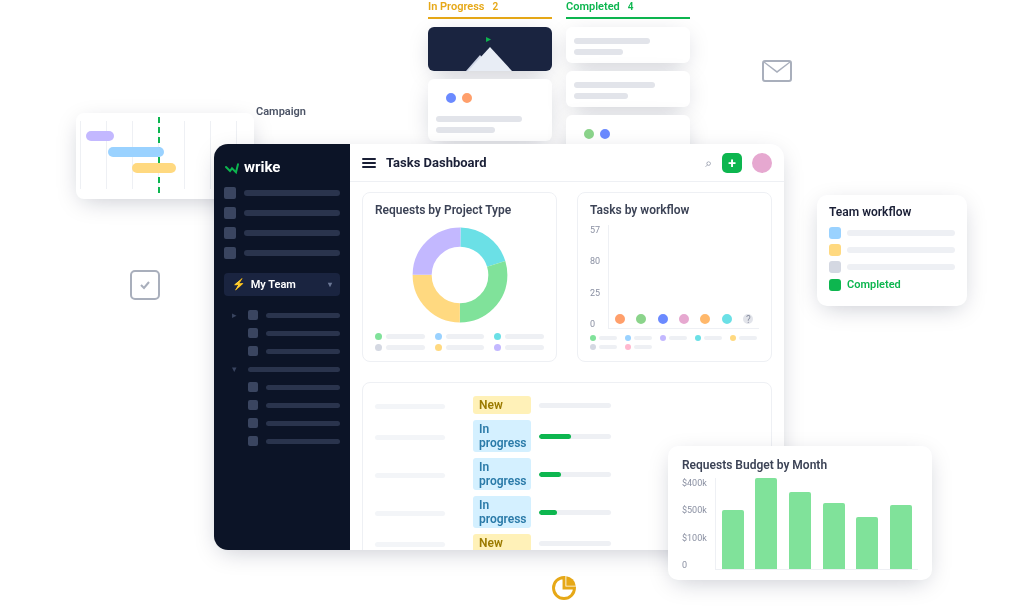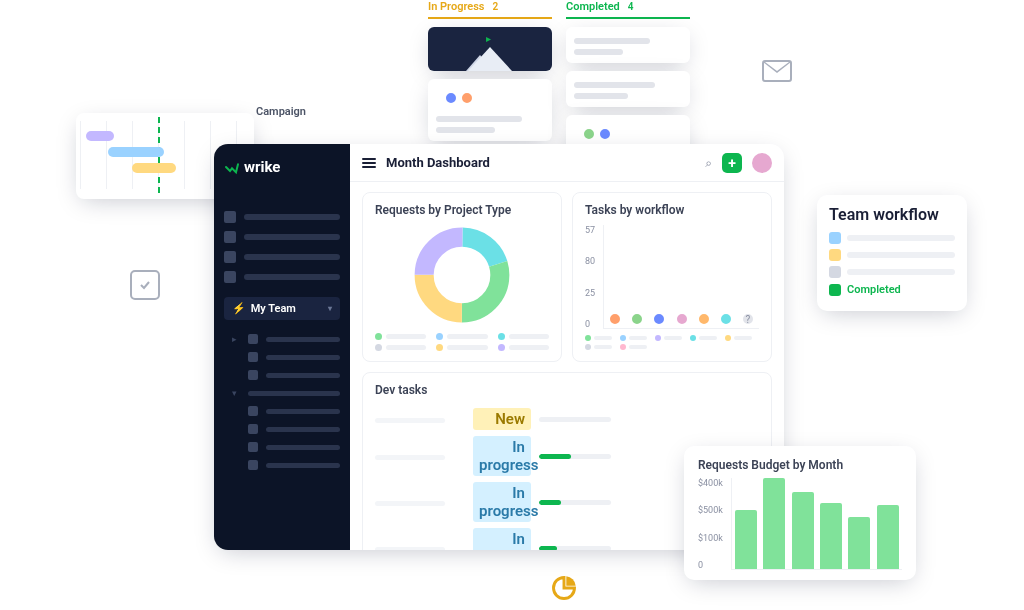--- a/index.html
+++ b/index.html
@@ -46,21 +46,21 @@
 
   
   .float-pie{position:absolute;bottom:8px;left:550px;width:28px;height:28px}
   .float-pie svg{display:block}
 
   
   .app{position:absolute;top:144px;left:214px;width:570px;height:406px;border-radius:14px;background:#fff;display:flex;overflow:hidden}
 
   
   .sidebar{width:136px;background:#0c1427;color:#cfd6e6;display:flex;flex-direction:column;padding:14px 10px}
-  .logo{display:flex;align-items:center;gap:4px;font-weight:700;font-size:15px;color:#fff;margin-bottom:31px}
+  .logo{display:flex;align-items:center;gap:4px;font-weight:700;font-size:15px;color:#fff;margin-bottom:7px}
   .logo svg{width:16px;height:16px}
   .nav-item{display:flex;align-items:center;gap:8px;padding:4px 0}
   .nav-item .ic{width:12px;height:12px;border-radius:2px;background:#3a4560;flex-shrink:0}
   .nav-item .bar{flex:1;height:6px;border-radius:3px;background:#2a344d}
   .team-pill{margin:10px 0;padding:5px 8px;border-radius:4px;background:#1a2440;display:flex;align-items:center;gap:5px;font-size:11px;font-weight:600;color:#fff}
   .team-pill .bolt{color:#0db64f;font-size:11px}
   .team-pill .caret{margin-left:auto;font-size:8px;color:#6b7795}
   .sub-item{display:flex;align-items:center;gap:8px;padding:4px 0 4px 8px}
   .sub-item .caret{width:8px;color:#3a4560;font-size:9px}
   .sub-item .ic{width:10px;height:10px;border-radius:2px;background:#3a4560}
@@ -69,21 +69,21 @@
   
   .main{flex:1;display:flex;flex-direction:column}
   .topbar{height:38px;border-bottom:1px solid #eef0f4;display:flex;align-items:center;padding:0 12px;gap:10px}
   .burger{width:14px;height:10px;display:flex;flex-direction:column;justify-content:space-between}
   .burger span{height:2px;background:#1a1f36;border-radius:1px}
   .page-title{font-size:13px;font-weight:700;flex:1}
   .topbar .srch{margin-left:auto;font-size:12px;color:#8a90a2}
   .add-btn{width:20px;height:20px;border-radius:5px;background:#0db64f;color:#fff;font-weight:700;display:flex;align-items:center;justify-content:center;font-size:14px}
   .user-av{width:20px;height:20px;border-radius:50%;background:#e6a8d0}
 
-  .grid{flex:1;padding:10px 12px 24px;display:grid;grid-template-columns:1fr 1fr;grid-template-rows:auto auto;gap:10px;overflow:hidden}
+  .grid{flex:1;padding:10px 12px 24px;display:grid;grid-template-columns:1fr 1fr;grid-template-rows:auto auto;gap:20px;overflow:hidden}
   .card{border:1px solid #eef0f4;border-radius:8px;padding:10px 12px;background:#fff}
   .card h4{font-size:12px;font-weight:600;color:#3c4356;margin-bottom:8px}
 
   
   .donut-wrap{display:flex;flex-direction:column;align-items:center}
   .donut{width:100px;height:100px}
   .legend{display:grid;grid-template-columns:1fr 1fr 1fr;gap:4px 10px;margin-top:8px;width:100%}
   .legend .li{display:flex;align-items:center;gap:4px}
   .legend .dot{width:7px;height:7px;border-radius:50%}
   .legend .lbar{flex:1;height:5px;border-radius:3px;background:#eef0f4}
@@ -101,37 +101,37 @@
   .bar-legend .dot{width:6px;height:6px;border-radius:50%}
   .bar-legend .lbar{width:18px;height:4px;border-radius:2px;background:#eef0f4}
 
   
   .devtasks{grid-column:1/3}
   .tasklist{font-size:10px}
   .trow{display:flex;align-items:center;gap:8px;padding:3px 0}
   .trow .tname{flex:1;height:6px;border-radius:3px;background:#eef0f4;max-width:90px}
   .trow .tsub{height:5px;border-radius:3px;background:#f3f5f8;max-width:70px;margin-top:2px}
   .trow .tcol{width:90px;display:flex;flex-direction:column}
-  .status-pill{font-size:15px;font-weight:600;padding:2px 6px;border-radius:3px;width:58px;text-align:right}
+  .status-pill{font-size:12px;font-weight:600;padding:2px 6px;border-radius:3px;width:58px;text-align:left}
   .sp-new{background:#fff1b8;color:#9b7a00}
   .sp-prog{background:#d4f0ff;color:#2a7aa8}
   .sp-back{background:#ffd9e3;color:#a84a6a}
   .tprog{height:5px;border-radius:3px;background:#eef0f4;width:72px;position:relative;overflow:hidden}
   .tprog .fill{position:absolute;inset:0 auto 0 0;background:#0db64f;border-radius:3px}
 
   
   .workflow{position:absolute;top:195px;right:57px;width:150px;background:#fff;border-radius:10px;padding:10px 12px}
-  .workflow h5{font-size:16px;font-weight:600;margin-bottom:8px}
+  .workflow h5{font-size:12px;font-weight:600;margin-bottom:8px}
   .wrow{display:flex;align-items:center;gap:6px;margin:5px 0}
   .wsq{width:12px;height:12px;border-radius:3px}
   .wlabel{flex:1;height:6px;border-radius:3px;background:#eef0f4}
   .wtext{font-size:11px;font-weight:600;color:#0db64f}
 
   
-  .budget{position:absolute;bottom:30px;right:108px;width:232px;background:#fff;border-radius:10px;padding:12px 14px 10px}
+  .budget{position:absolute;bottom:30px;right:92px;width:264px;background:#fff;border-radius:10px;padding:12px 14px 10px}
   .budget h5{font-size:12px;font-weight:600;color:#3c4356;margin-bottom:6px}
   .budget-chart{display:flex;align-items:flex-end;gap:8px;height:92px}
   .budget-y{display:flex;flex-direction:column-reverse;justify-content:space-between;height:100%;font-size:9px;color:#8a90a2}
   .budget-bars{flex:1;display:flex;align-items:flex-end;justify-content:space-around;height:100%;border-left:1px solid #eef0f4;border-bottom:1px solid #eef0f4}
   .bbar{width:22px;background:#80e29a;border-radius:2px 2px 0 0}
 
   
   .kfoot{position:absolute;top:148px;left:430px;display:flex;flex-direction:column;gap:6px;color:#8a90a2}
   .kfoot .circ{width:18px;height:18px;border:1px solid #cfd6e6;border-radius:50%;display:flex;align-items:center;justify-content:center;font-size:9px;background:#fff}
   .kfoot .rows{font-size:10px;letter-spacing:1px}
@@ -288,21 +288,21 @@
       </div>
   </aside>
 
   <div class="main">
     <div class="topbar">
       <div class="burger">
           <span></span>
           <span></span>
           <span></span>
         </div>
-      <div class="page-title">Month Dashboard</div>
+      <div class="page-title">Tasks Dashboard</div>
       <span class="srch">⌕</span>
       <span class="add-btn">+</span>
       <span class="user-av"></span>
     </div>
 
     <div class="grid">
 
       <div class="card">
         <h4>Requests by Project Type</h4>
         <div class="donut-wrap">
@@ -414,21 +414,20 @@
               <span class="lbar"></span>
             </div>
           <div class="li">
               <span class="dot c-pink"></span>
               <span class="lbar"></span>
             </div>
         </div>
       </div>
 
       <div class="card devtasks">
-        <h4>Dev tasks</h4>
         <div class="tasklist" id="tasklist">
             <div class="trow">
               <div class="tcol">
                 <div class="tname"></div>
                 <div class="tsub"></div>
               </div>
               <span class="status-pill sp-new">New</span>
               <div class="tprog">
                 <div class="fill" style="width:0%"></div>
               </div>

